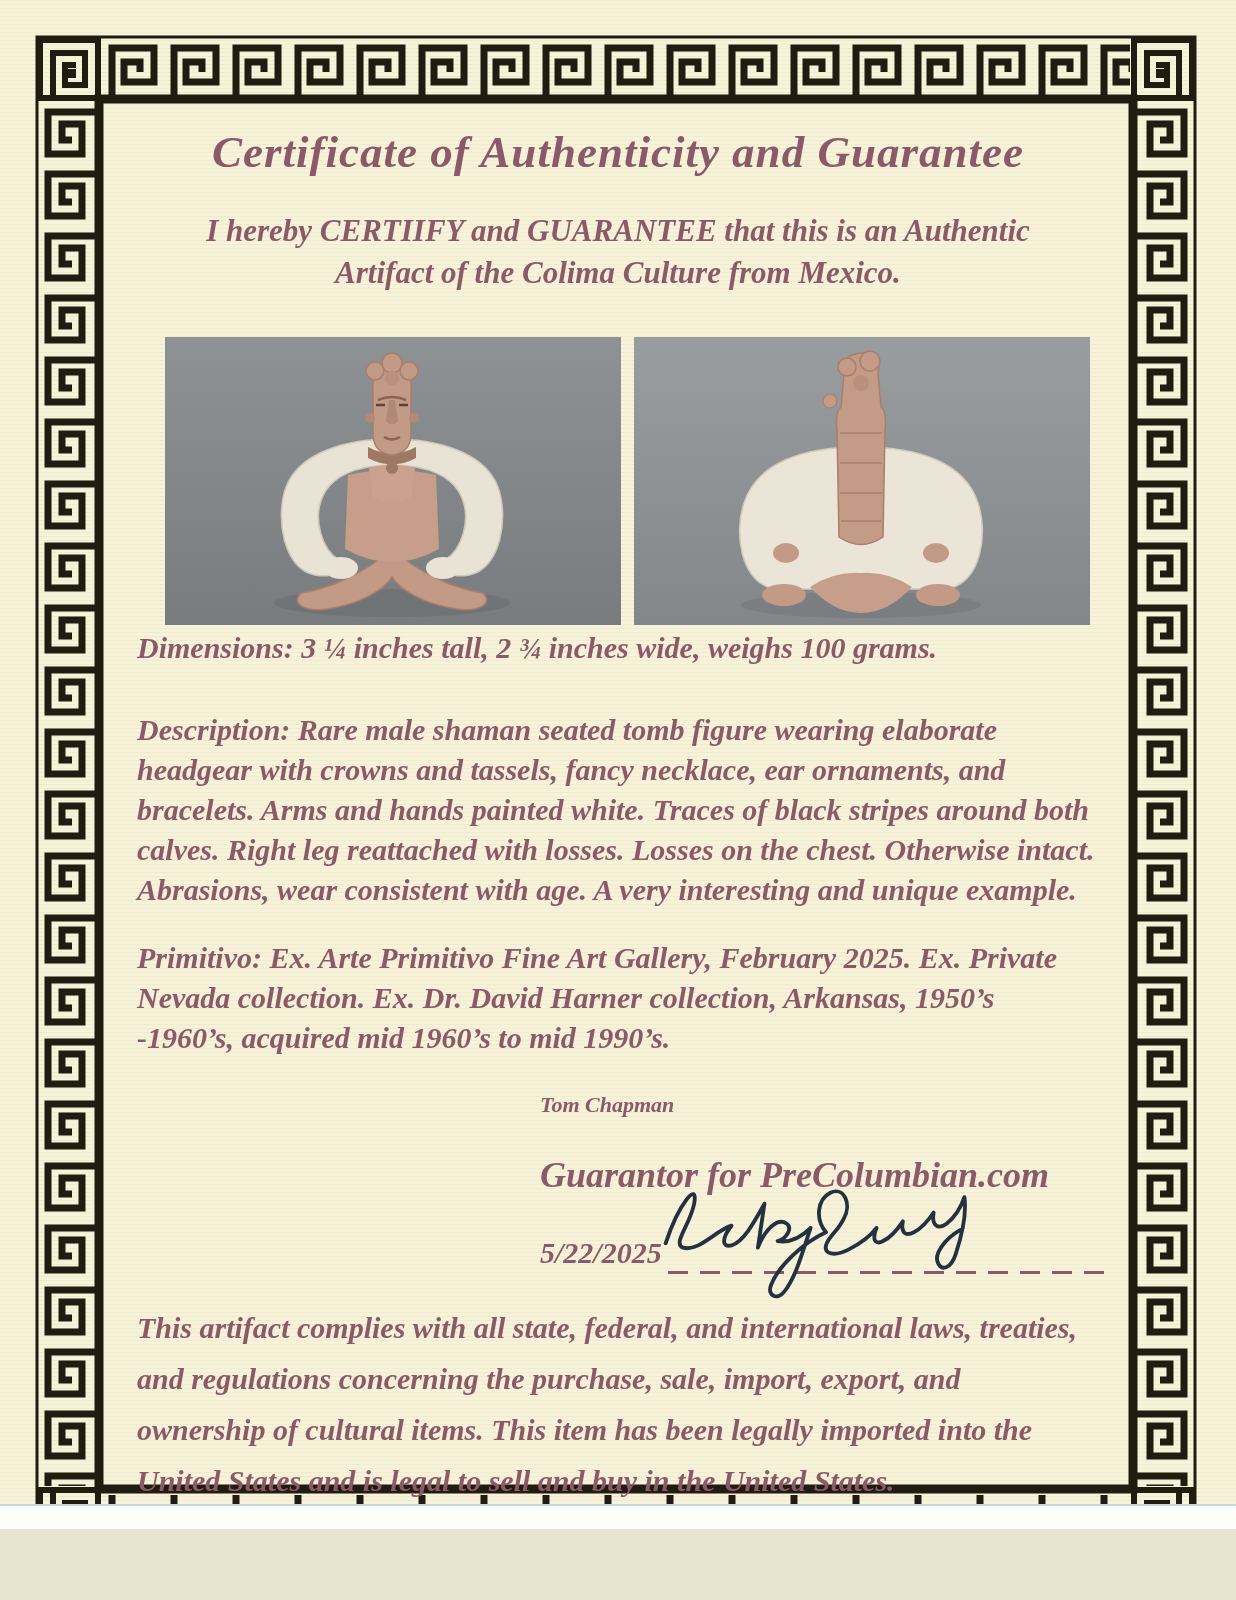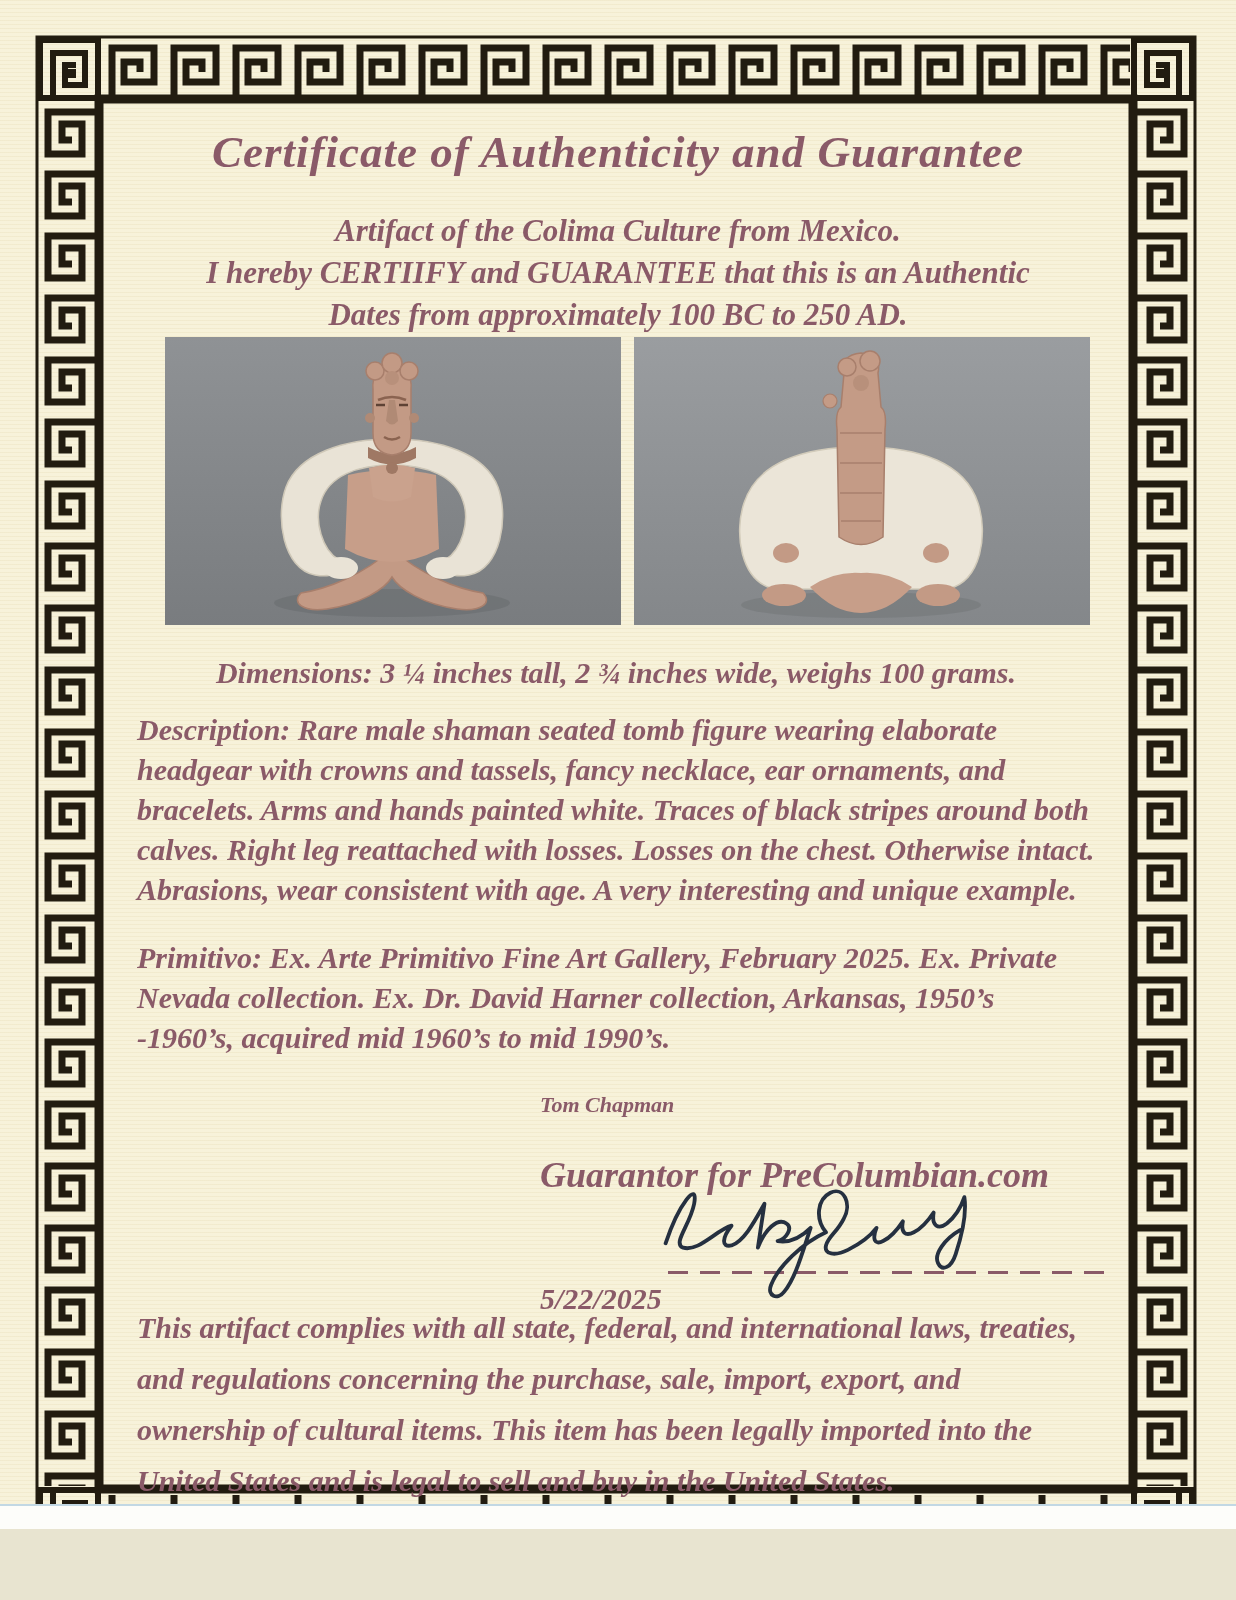--- a/index.html
+++ b/index.html
@@ -21,26 +21,26 @@
     font-size:31px;font-weight:700;font-style:italic;line-height:42px;color:#8a5a68;
   }
   .photos{left:165px;top:337px;display:flex;gap:13px;}
   .photo{width:456px;height:288px;overflow:hidden;}
   .photo svg{display:block;}
   .para{
     left:137px;width:958px;margin:0;
     font-size:30px;font-style:italic;font-weight:600;line-height:40px;color:#8a5a68;
   }
   .para b{font-weight:800;}
-  .dims{top:653px;text-align:center;}
+  .dims{top:628px;}
   .desc{top:710px;}
   .prov{top:938px;}
   .sig-name{left:540px;top:1092px;font-size:22px;font-weight:700;font-style:italic;}
   .sig-role{left:540px;top:1154px;font-size:36px;font-weight:700;font-style:italic;}
-  .sig-date{left:540px;top:1282px;font-size:30px;font-style:italic;font-weight:600;}
+  .sig-date{left:540px;top:1236px;font-size:30px;font-style:italic;font-weight:600;}
   .dash-line{
     left:668px;top:1271px;width:438px;height:3px;
     background:repeating-linear-gradient(90deg,#8a5a68 0 20px,rgba(0,0,0,0) 20px 32px);
   }
   .signature{left:650px;top:1162px;}
   .legal{top:1302px;line-height:51px;}
   .scan-strip{left:0;right:0;bottom:0;height:23px;background:#fdfdfa;border-top:2px solid #c2d8e4;}
 </style>
 </head>
 <body>
@@ -81,23 +81,22 @@
     <rect x="99" y="99" width="1034" height="1390" fill="none" stroke="#221c10" stroke-width="9"></rect>
     <use href="#corner-motif" transform="translate(36,36)"></use>
     <use href="#corner-motif" transform="translate(1196,36) scale(-1,1)"></use>
     <use href="#corner-motif" transform="translate(36,1552) scale(1,-1)"></use>
     <use href="#corner-motif" transform="translate(1196,1552) scale(-1,-1)"></use>
   </svg>
 
   <div class="abs title">Certificate of Authenticity and Guarantee</div>
 
   <div class="abs intro">
+    <div>I hereby CERTIIFY and GUARANTEE that this is an Authentic</div>
     <div>Artifact of the Colima Culture from Mexico.</div>
-    <div>I hereby CERTIIFY and GUARANTEE that this is an Authentic</div>
-    <div>Dates from approximately 100 BC to 250 AD.</div>
   </div>
 
   <div class="abs photos">
     <div class="photo">
       <svg width="456" height="288" viewBox="0 0 456 288" role="img" aria-label="Seated shaman tomb figure, front view, white painted arms, gray background">
         <defs>
           <linearGradient id="bgF" x1="0" y1="0" x2="0" y2="1">
             <stop offset="0" stop-color="#8f9295"></stop>
               <stop offset="1" stop-color="#797c7f"></stop>
           </linearGradient>

